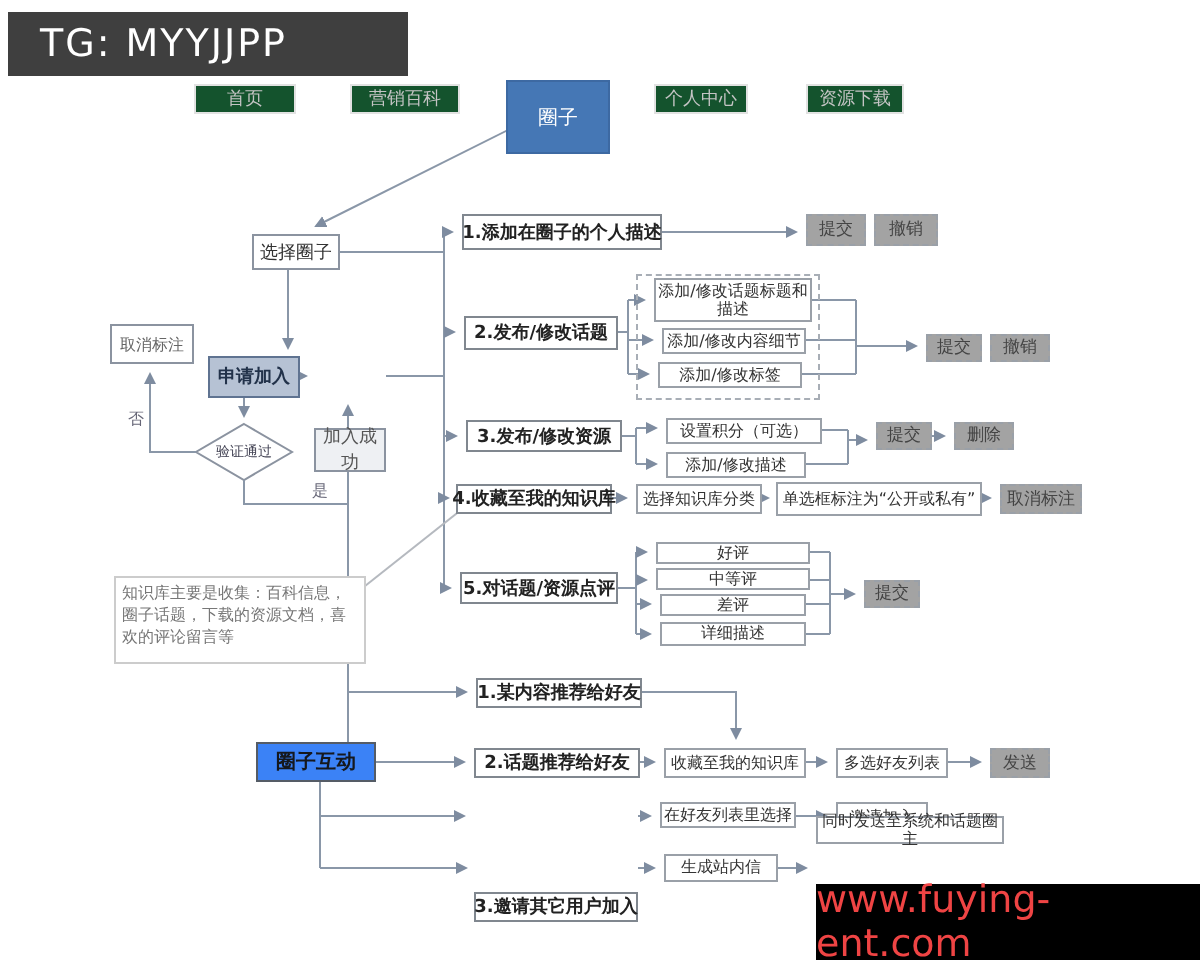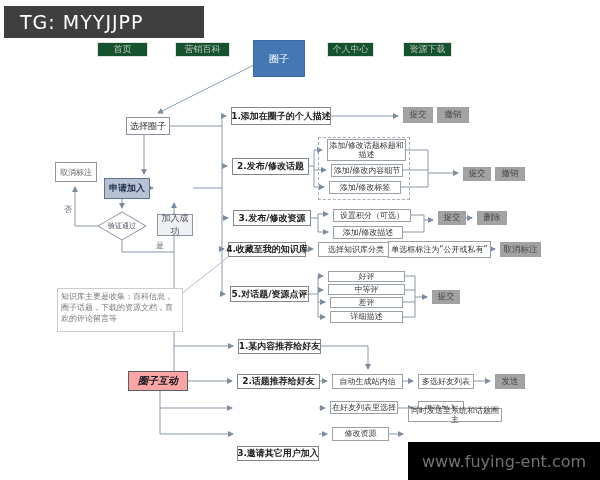--- a/index.html
+++ b/index.html
@@ -3,30 +3,30 @@
 <meta charset="utf-8">
 <style>
   html,body{margin:0;padding:0;}
   body{width:600px;height:480px;position:relative;background:#ffffff;
        font-family:"DejaVu Sans",sans-serif;overflow:hidden;}
   #canvas{position:absolute;inset:0;width:600px;height:480px;}
   #wires{position:absolute;left:0;top:0;z-index:1;}
   .abs{position:absolute;z-index:2;box-sizing:border-box;}
   .header-bar{background:#3f3f3f;color:#fff;display:flex;align-items:center;
               padding-left:16px;font-size:19px;letter-spacing:1px;}
-  .footer-bar{background:#000;color:#737373;display:flex;align-items:center;justify-content:center;
-              font-size:16px;text-align:center;}
+  .footer-bar{background:#000;color:#ef4444;display:flex;align-items:center;justify-content:center;
+              font-size:19px;}
   .nav-btn{background:#14532d;border:1px solid #e2e2e2;color:#c4c4c4;font-size:9px;
            display:flex;align-items:center;justify-content:center;}
   .nav-btn.active{background:#4577b5;border-color:#3d69a2;color:#fff;font-size:10px;}
   .node{background:#fff;border:1px solid #8b93a0;color:#333;font-size:9px;
         display:flex;align-items:center;justify-content:center;text-align:center;}
   .node.blue{background:#b6c2d4;border-color:#5f7391;color:#22324a;font-weight:bold;}
   .node.lite{background:#eef0f3;color:#555;}
-  .node.grey{background:#fca5a5;border-color:#555c66;color:#15181d;font-weight:bold;font-size:10px;font-style:italic;}
+  .node.grey{background:#3b82f6;border-color:#555c66;color:#15181d;font-weight:bold;font-size:10px;}
   .task{background:#fff;border:1px solid #80878f;color:#222;font-weight:600;font-size:9px;
         display:flex;align-items:center;justify-content:center;text-align:center;white-space:nowrap;}
   .step{background:#fff;border:1px solid #9aa0a8;color:#333;font-size:8px;
         display:flex;align-items:center;justify-content:center;text-align:center;line-height:1.15;}
   .btn{background:#a3a3a3;border:1px dashed #9aa0a8;color:#444;font-size:8.5px;
        display:flex;align-items:center;justify-content:center;white-space:nowrap;}
   .dashed-group{border:1px dashed #a8aeb6;background:transparent;}
   .flow-label{color:#667;font-size:8px;line-height:1;z-index:3;}
   .note{background:#fff;border:1px solid #ccc;color:#777;font-size:8px;line-height:1.4;
         padding:2px 3px;text-align:left;}
@@ -170,36 +170,36 @@
   <div class="abs btn" style="left:463px;top:167px;width:28px;height:14px;">提交</div>
   <div class="abs btn" style="left:495px;top:167px;width:30px;height:14px;">撤销</div>
 
   <div class="abs task" style="left:233px;top:210px;width:78px;height:16px;">3.发布/修改资源</div>
   <div class="abs step" style="left:333px;top:209px;width:78px;height:13px;">设置积分（可选）</div>
   <div class="abs step" style="left:333px;top:226px;width:70px;height:13px;">添加/修改描述</div>
   <div class="abs btn" style="left:438px;top:211px;width:28px;height:14px;">提交</div>
   <div class="abs btn" style="left:477px;top:211px;width:30px;height:14px;">删除</div>
 
   <div class="abs task" style="left:228px;top:242px;width:78px;height:15px;">4.收藏至我的知识库</div>
-  <div class="abs step" style="left:318px;top:242px;width:76px;height:15px;">选择知识库分类</div>
+  <div class="abs step" style="left:318px;top:242px;width:63px;height:15px;">选择知识库分类</div>
   <div class="abs step" style="left:388px;top:241px;width:103px;height:17px;">单选框标注为“公开或私有”</div>
   <div class="abs btn" style="left:500px;top:242px;width:41px;height:15px;">取消标注</div>
 
   <div class="abs task" style="left:230px;top:286px;width:79px;height:16px;">5.对话题/资源点评</div>
   <div class="abs step" style="left:328px;top:271px;width:77px;height:11px;">好评</div>
   <div class="abs step" style="left:328px;top:284px;width:77px;height:11px;">中等评</div>
   <div class="abs step" style="left:330px;top:297px;width:73px;height:11px;">差评</div>
   <div class="abs step" style="left:330px;top:311px;width:73px;height:12px;">详细描述</div>
   <div class="abs btn" style="left:432px;top:290px;width:28px;height:14px;">提交</div>
 
   <div class="abs node grey" style="left:128px;top:371px;width:60px;height:20px;">圈子互动</div>
   <div class="abs task" style="left:238px;top:339px;width:83px;height:15px;">1.某内容推荐给好友</div>
   <div class="abs task" style="left:237px;top:374px;width:83px;height:15px;">2.话题推荐给好友</div>
-  <div class="abs step" style="left:332px;top:374px;width:71px;height:15px;">自动生成站内信</div>
+  <div class="abs step" style="left:332px;top:374px;width:71px;height:15px;">收藏至我的知识库</div>
   <div class="abs step" style="left:418px;top:374px;width:56px;height:15px;">多选好友列表</div>
   <div class="abs btn" style="left:495px;top:374px;width:30px;height:15px;">发送</div>
   <div class="abs task" style="left:237px;top:401px;width:82px;height:15px;margin-top:45px;">3.邀请其它用户加入</div>
   <div class="abs step" style="left:330px;top:401px;width:68px;height:13px;">在好友列表里选择</div>
   <div class="abs step" style="left:418px;top:401px;width:46px;height:15px;">邀请加入</div>
-  <div class="abs step" style="left:332px;top:427px;width:57px;height:14px;">修改资源</div>
+  <div class="abs step" style="left:332px;top:427px;width:57px;height:14px;">生成站内信</div>
   <div class="abs step" style="left:408px;top:408px;width:94px;height:14px;">同时发送至系统和话题圈主</div>
 
 </div>
 
 </body></html>

